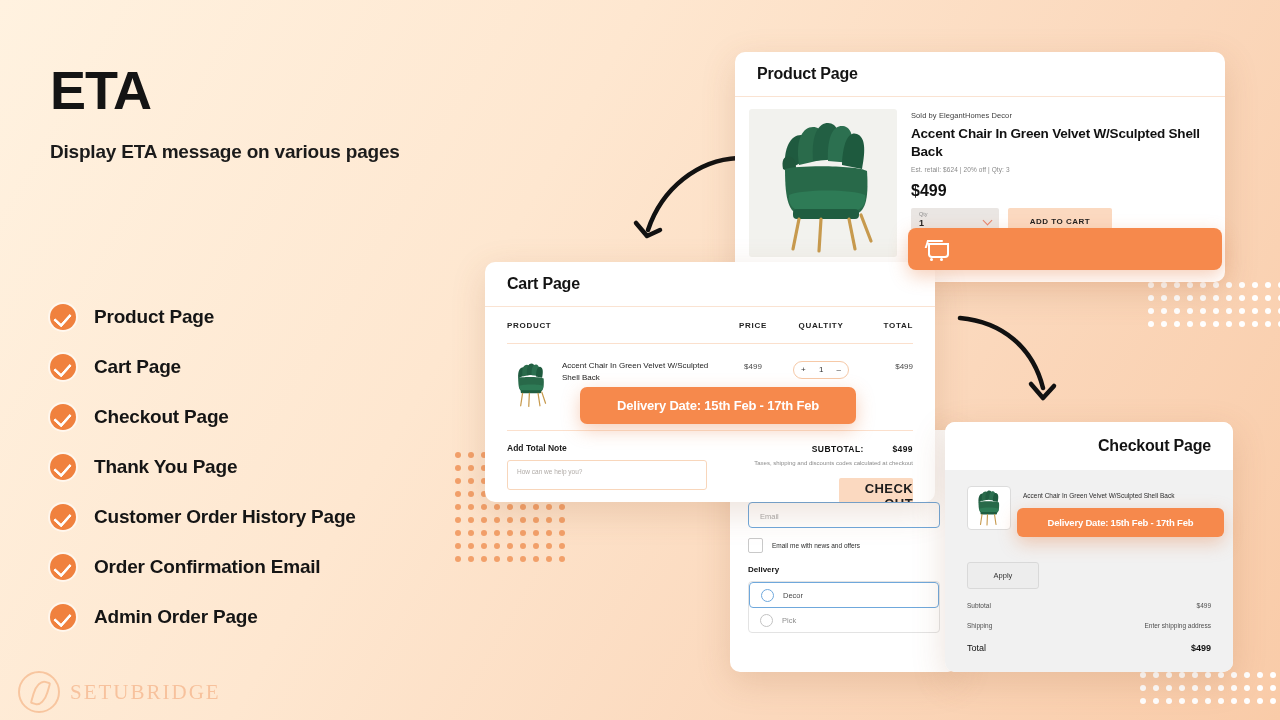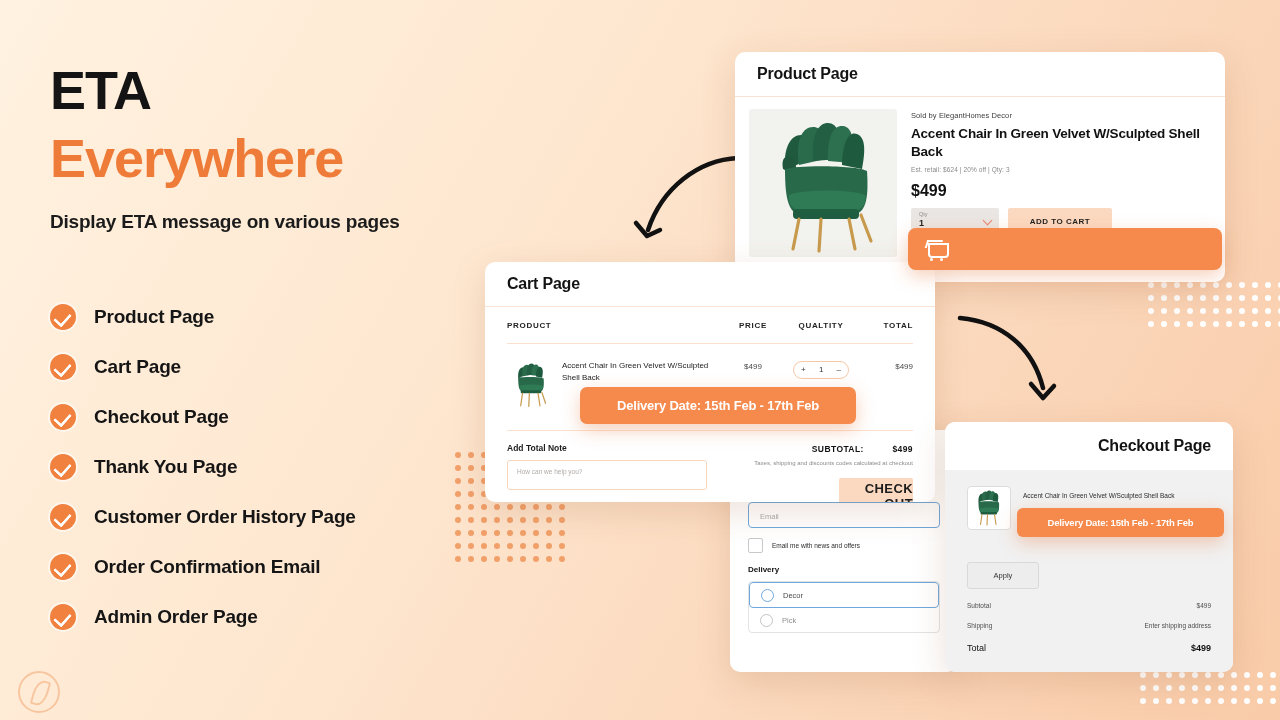--- a/index.html
+++ b/index.html
@@ -320,21 +320,20 @@
     <path d="M118 18 C 78 20, 42 48, 28 90" stroke="#111" stroke-width="4.5" fill="none" stroke-linecap="round"></path>
     <path d="M16 83 L27 96 L40 90" stroke="#111" stroke-width="4.5" fill="none" stroke-linecap="round" stroke-linejoin="round"></path>
   </svg>
   <svg width="110" height="105" style="position:absolute;left:955px;top:302px;">
     <path d="M5 16 C 48 20, 78 46, 88 86" stroke="#111" stroke-width="4.5" fill="none" stroke-linecap="round"></path>
     <path d="M76 82 L88 96 L99 84" stroke="#111" stroke-width="4.5" fill="none" stroke-linecap="round" stroke-linejoin="round"></path>
   </svg>
 
   <div class="left">
     <div class="h1">ETA</div>
-    <div class="h2">Everywhere</div>
     <div class="sub">Display ETA message on various pages</div>
   </div>
 
   <div class="features" id="feature-list">
       <div class="feat">
         <div class="tick"></div>
         <div class="feat-label">Product Page</div>
       </div>
       <div class="feat">
         <div class="tick"></div>
@@ -357,20 +356,21 @@
         <div class="feat-label">Order Confirmation Email</div>
       </div>
       <div class="feat">
         <div class="tick"></div>
         <div class="feat-label">Admin Order Page</div>
       </div>
     </div>
 
   <div class="logo">
     <div class="logo-mark"></div>
+    <div class="logo-text">SETUBRIDGE</div>
   </div>
 
   <div class="card" id="product-card">
     <div class="pc-head">
       <div class="card-head">Product Page</div>
     </div>
     <div class="pc-body">
       <div>
         <div class="pc-img">
           <svg width="148" height="148" viewBox="0 0 148 148">

